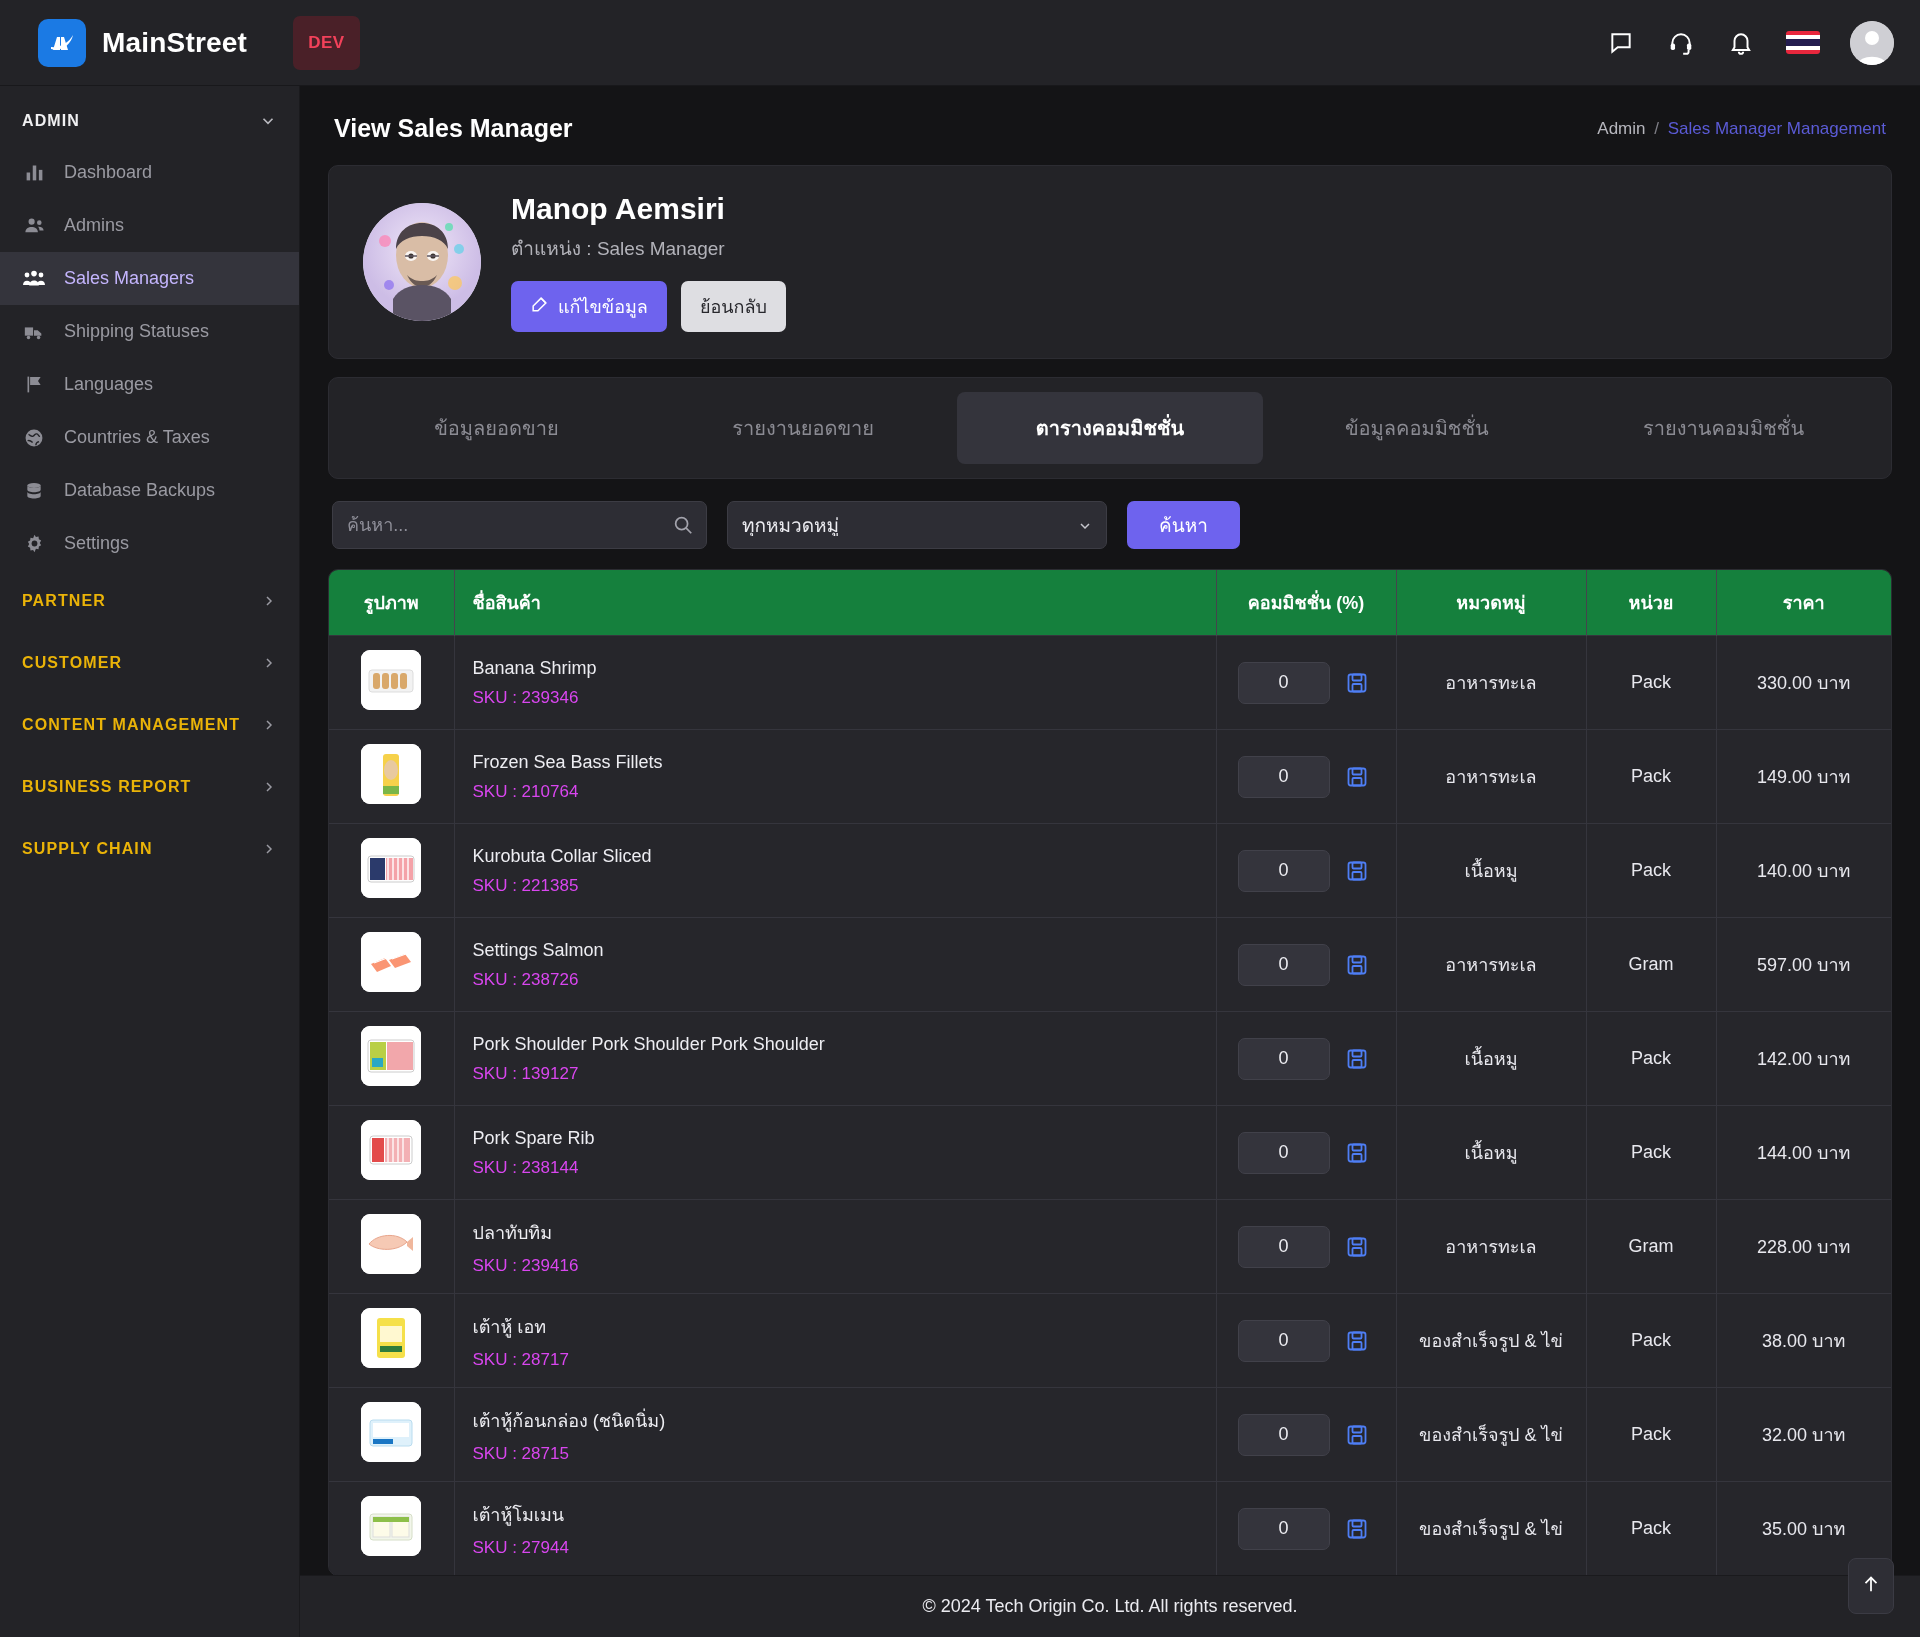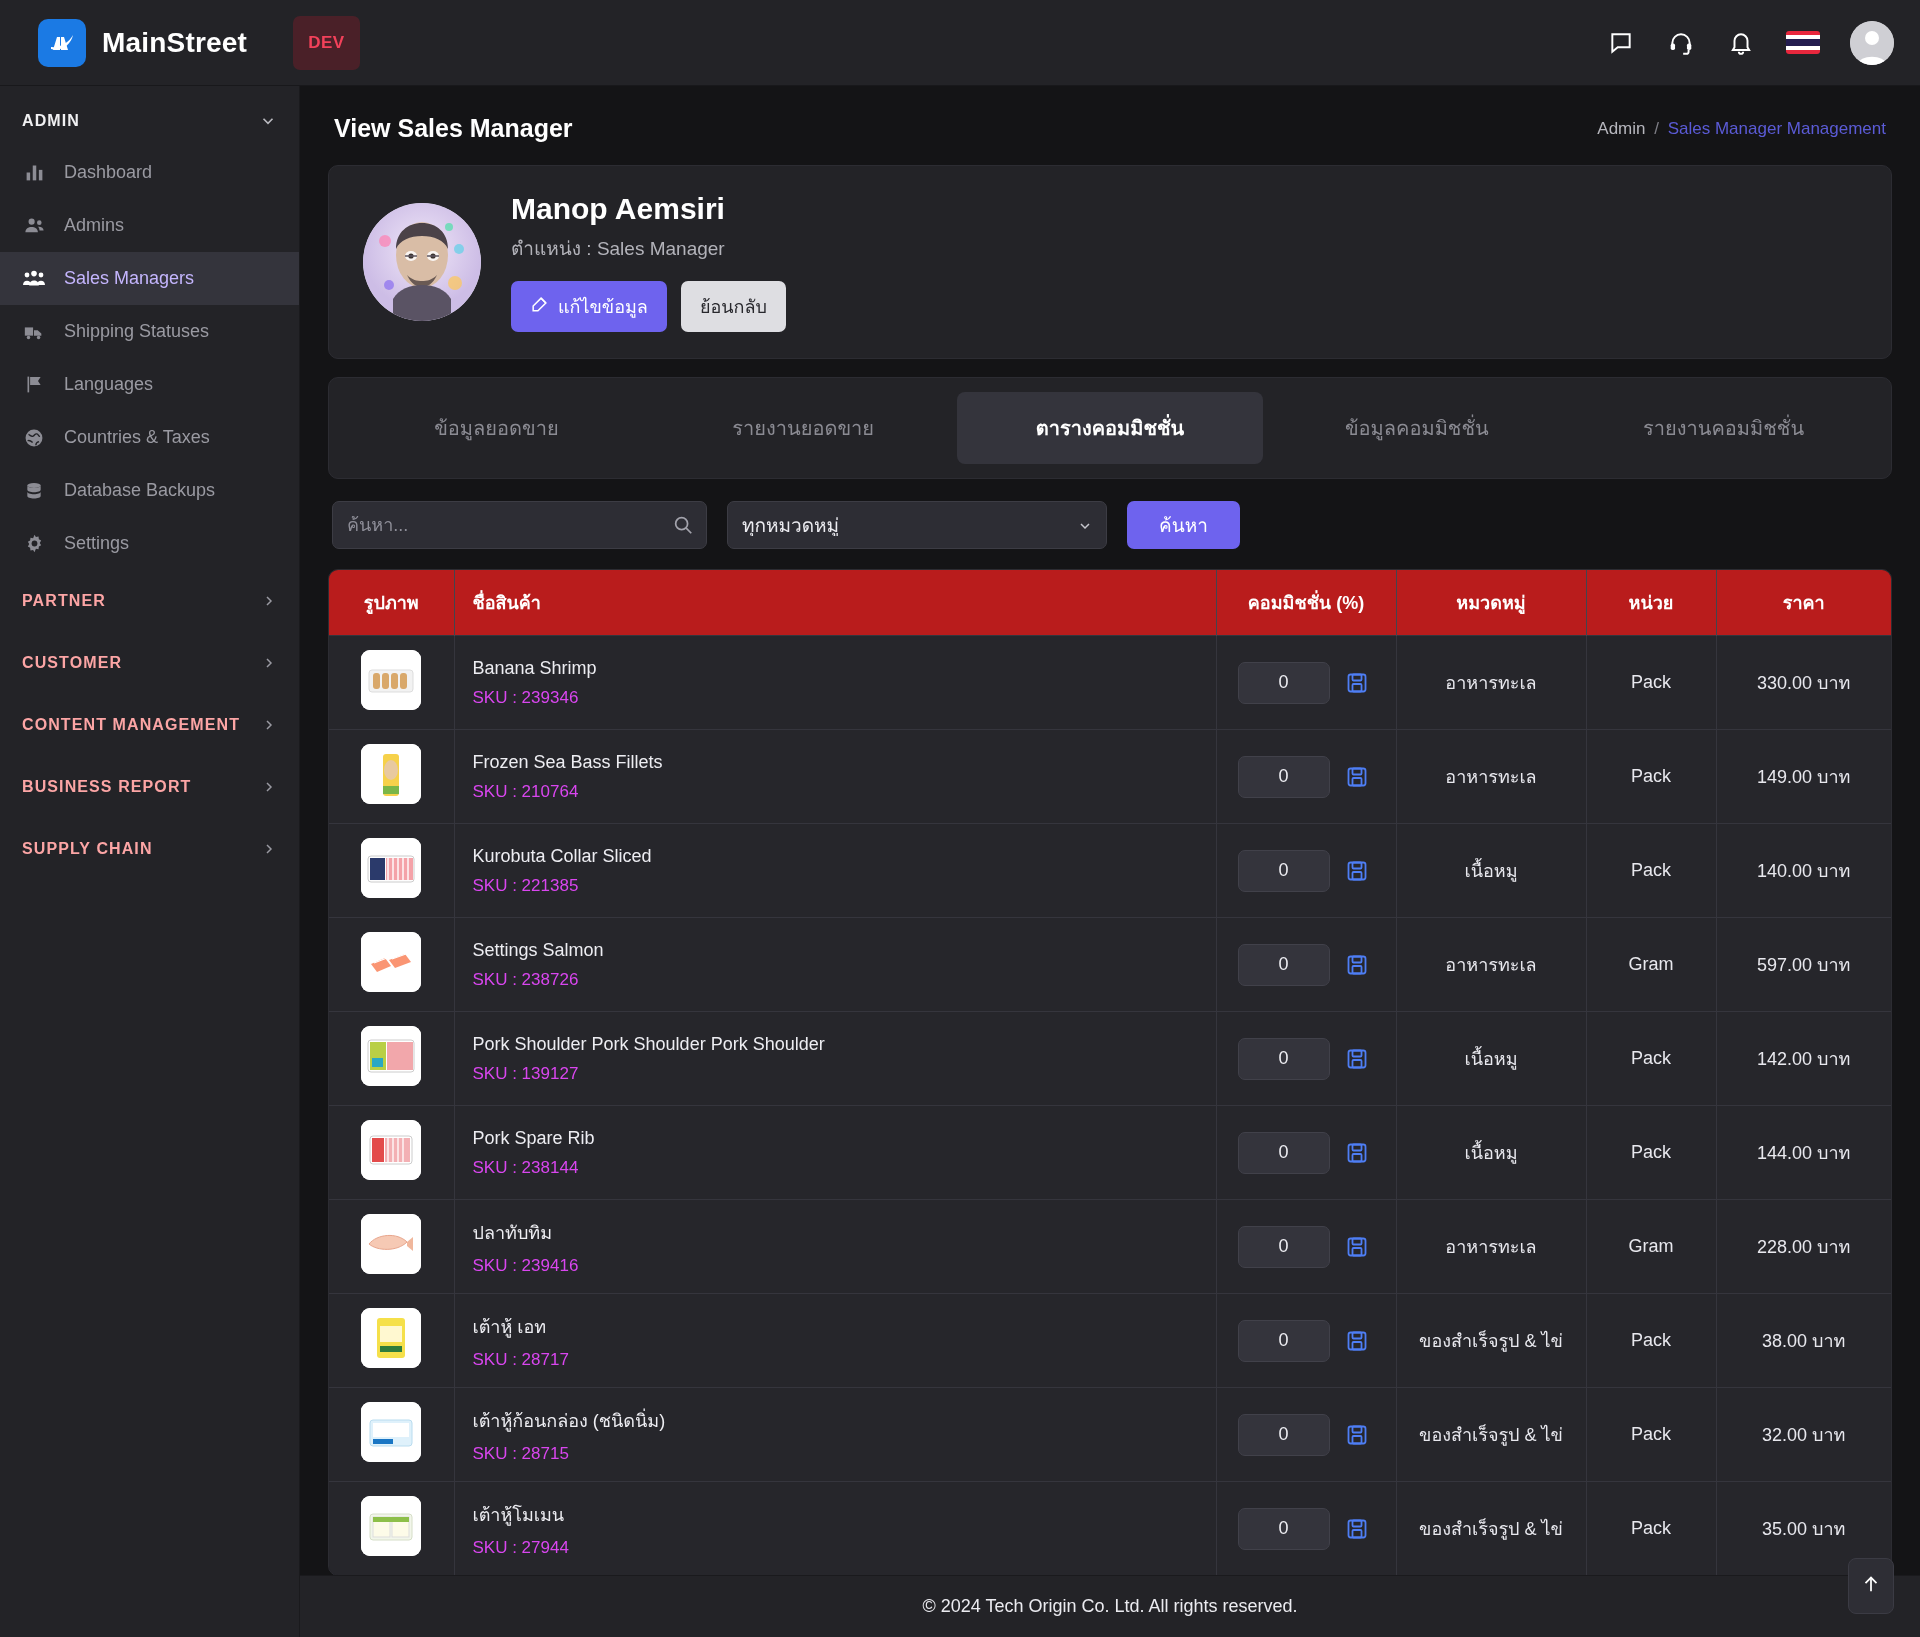--- a/index.html
+++ b/index.html
@@ -66,21 +66,21 @@
     display: flex; align-items: center; gap: 18px;
     height: 53px; padding: 0 22px;
     color: #9a9aa2; font-size: 18px;
   }
   .sb-item .sb-ico { width: 24px; display: flex; align-items: center; justify-content: center; color: #8c8c94; }
   .sb-item.active { background: #34343c; color: #c4b5fd; }
   .sb-item.active .sb-ico { color: #ffffff; }
   .sb-section {
     display: flex; align-items: center;
     padding: 22px 22px 22px 22px;
-    font-size: 16px; font-weight: bold; letter-spacing: 1.1px; color: #fca5a5;
+    font-size: 16px; font-weight: bold; letter-spacing: 1.1px; color: #eab308;
   }
   .sb-section .caret { margin-left: auto; color: #9a9aa2; display: flex; }
 
   
   .main { flex: 1; min-width: 0; display: flex; flex-direction: column; background: #141416; }
   .main-inner { flex: 1; padding: 0 28px; overflow: hidden; }
 
   .page-head { display: flex; align-items: center; padding: 28px 6px 22px 6px; }
   .page-title { font-size: 25px; font-weight: bold; color: #ffffff; }
   .breadcrumb { margin-left: auto; font-size: 17px; color: #b6b6bd; }
@@ -146,21 +146,21 @@
   .btn-search {
     background: #6e63ee; color: #fff; font-size: 19px;
     padding: 0 32px; height: 48px; border: none; border-radius: 7px; cursor: pointer;
     font-family: "Liberation Sans", sans-serif;
   }
 
   
   .table-card { margin-top: 20px; overflow: hidden; }
   table { width: 100%; border-collapse: collapse; }
   thead th {
-    background: #b91c1c; color: #ffffff;
+    background: #15803d; color: #ffffff;
     font-size: 18px; font-weight: bold;
     padding: 18px 14px;
     border-right: 1px solid #44444d;
     text-align: center;
     white-space: nowrap;
   }
   thead th:last-child { border-right: none; }
   thead th.left { text-align: left; padding-left: 18px; }
   tbody td {
     border-top: 1px solid #35353d;

